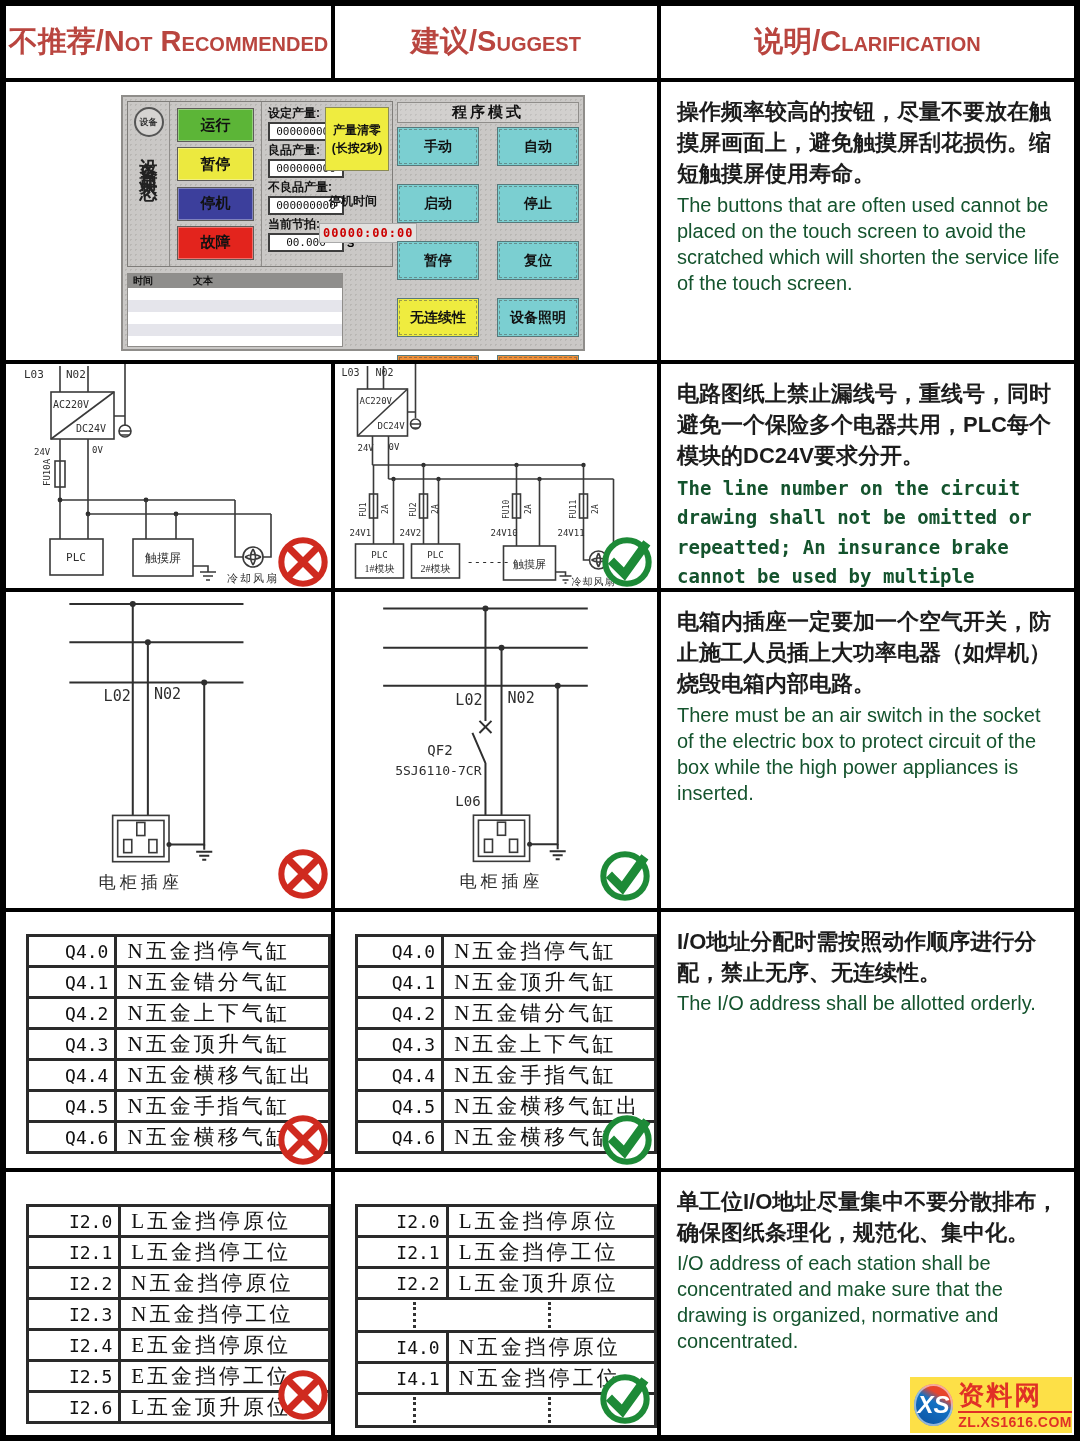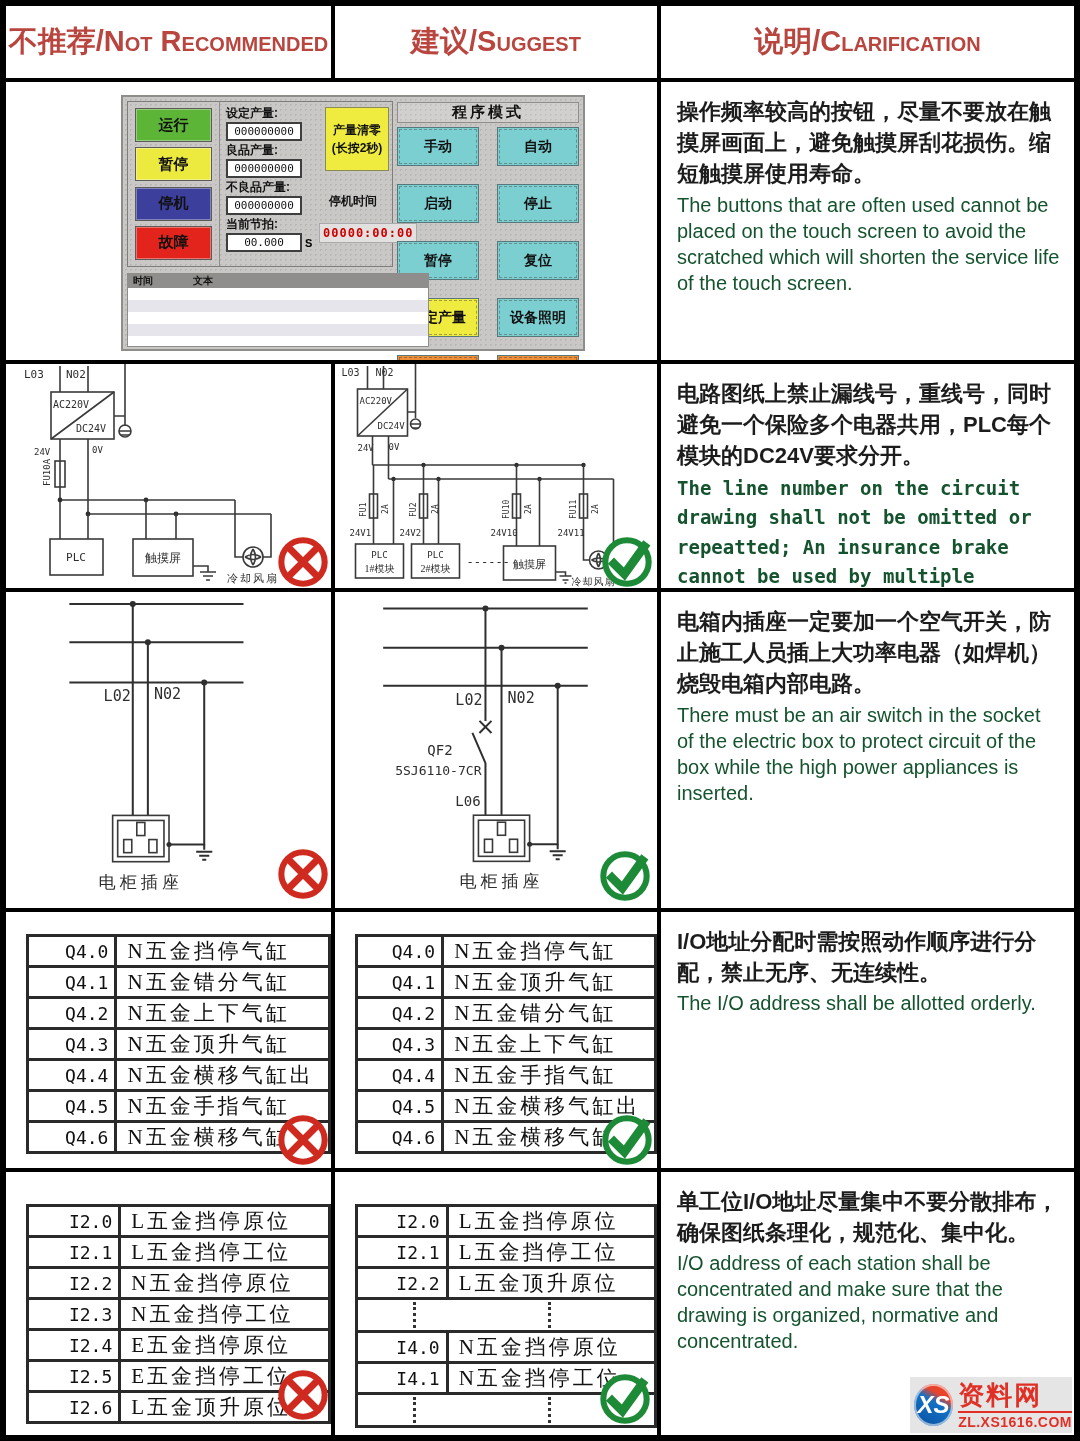--- a/index.html
+++ b/index.html
@@ -41,21 +41,21 @@
              display:flex;flex-direction:column;align-items:center;justify-content:center;font-size:12px;font-weight:bold;color:#111;text-align:center;line-height:1.5;}
   .dt-label{position:absolute;left:206px;top:96px;font-size:12px;font-weight:bold;color:#111;}
   .counter{position:absolute;left:196px;top:126px;background:#e2e1df;border:1px solid #aaa;
            font-family:"DejaVu Sans Mono",monospace;font-size:12px;font-weight:bold;padding:2px 3px;letter-spacing:1px;}
   .mode-panel{position:absolute;left:274px;top:5px;width:182px;height:246px;}
   .mode-title{height:21px;display:flex;align-items:center;justify-content:center;font-size:15px;font-weight:bold;color:#111;
               border:1px solid #8f8d8a;background:rgba(255,255,255,.15);letter-spacing:3px;}
   .mode-grid{display:grid;grid-template-columns:1fr 1fr;gap:18px;margin-top:4px;}
   .mbtn{height:39px;display:flex;align-items:center;justify-content:center;font-size:14px;font-weight:bold;color:#111;
         border:1px solid #56787a;outline:1px dashed rgba(80,80,80,.5);outline-offset:-3px;}
-  .alarm{position:absolute;left:4px;top:176px;width:302px;height:74px;border:1px solid #8f8d8a;background:#fff;}
+  .alarm{position:absolute;left:4px;top:176px;width:216px;height:74px;border:1px solid #8f8d8a;background:#fff;}
   .alarm-head{height:14px;background:#8f8e8c;display:flex;align-items:center;font-size:10px;font-weight:bold;color:#111;}
   .alarm-head .c1{margin-left:5px;width:60px;}
   .alarm-body{height:58px;background:repeating-linear-gradient(180deg,#ffffff 0 12px,#e5e5eb 12px 24px);}
   
   svg{display:block;}
   .t{font-family:"DejaVu Sans Mono",monospace;fill:#2e2e2e;}
   .tc{font-family:"Liberation Serif",serif;fill:#2e2e2e;}
   .ln{stroke:#3a3a3a;stroke-width:1.6;fill:none;}
   .ln2{stroke:#2f2f2f;stroke-width:2;fill:none;}
   .bx{stroke:#3a3a3a;stroke-width:1.6;fill:none;}
@@ -64,40 +64,44 @@
   .mark{position:absolute;width:52px;height:52px;}
   
   .io-table{border-collapse:collapse;margin:22px 0 0 20px;}
   .io-table td{border:3px solid #2a2a2a;height:25px;padding:0 6px;}
   .io-table td.addr{width:86px;text-align:right;font-size:18px;font-family:"DejaVu Sans Mono",monospace;color:#111;}
   .io-table td.desc{width:198px;font-size:21px;letter-spacing:3px;font-family:"Liberation Serif",serif;color:#111;padding-left:10px;white-space:nowrap;}
   .io-table tr.gap td{height:30px;position:relative;}
   .vdots{position:absolute;top:2px;bottom:2px;width:0;border-left:3px dotted #333;}
   .io5{margin-top:32px;}
   
-  .wm{position:absolute;right:2px;bottom:2px;width:158px;height:56px;background:#e5e5e5;display:flex;align-items:center;gap:5px;padding-left:4px;}
+  .wm{position:absolute;right:2px;bottom:2px;width:158px;height:56px;background:#fde047;display:flex;align-items:center;gap:5px;padding-left:4px;}
   .wm-oval{width:60px;height:42px;border-radius:50%;background:linear-gradient(210deg,#e8442c 0 28%,#1271c4 45%,#0b4f9e);
            display:flex;align-items:center;justify-content:center;color:#fff;font-style:italic;font-weight:bold;font-size:24px;
            box-shadow:inset 0 0 0 2px rgba(255,255,255,.55);}
   .wm-col{display:flex;flex-direction:column;line-height:1;}
   .wm-name{color:#e03026;font-size:26px;font-weight:bold;letter-spacing:2px;}
   .wm-url{color:#e03026;font-size:14px;font-weight:bold;letter-spacing:.5px;margin-top:3px;border-top:2px solid #e03026;padding-top:2px;}
 </style>
 </head>
 <body>
 
 <div class="sheet">
 
   <div class="cell hdr">不推荐/Not Recommended</div>
   <div class="cell hdr">建议/Suggest</div>
   <div class="cell hdr lastcol">说明/Clarification</div>
 
   <div class="cell merged">
     <div class="hmi">
       <div class="hmi-panel">
+        <div class="hmi-strip">
+          <div class="hmi-logo">设备</div>
+          <div class="hmi-vtext">设备当前状态</div>
+        </div>
         <div class="hmi-status">
           <div class="sbtn" style="background: rgb(92, 181, 55);">运行</div>
           <div class="sbtn" style="background: rgb(236, 233, 63);">暂停</div>
           <div class="sbtn" style="background: rgb(60, 63, 156);">停机</div>
           <div class="sbtn" style="background: rgb(227, 36, 29);">故障</div>
         </div>
         <div class="hmi-prod">
           <div class="pl">设定产量:</div>
           <div class="pv">000000000</div>
           <div class="pl">良品产量:</div>
@@ -119,21 +123,21 @@
       <div class="counter" style="color: rgb(204, 0, 0);">00000:00:00</div>
       <div class="mode-panel">
         <div class="mode-title">程序模式</div>
         <div class="mode-grid">
           <div class="mbtn" style="background: rgb(123, 207, 209);">手动</div>
           <div class="mbtn" style="background: rgb(123, 207, 209);">自动</div>
           <div class="mbtn" style="background: rgb(123, 207, 209);">启动</div>
           <div class="mbtn" style="background: rgb(123, 207, 209);">停止</div>
           <div class="mbtn" style="background: rgb(123, 207, 209);">暂停</div>
           <div class="mbtn" style="background: rgb(123, 207, 209);">复位</div>
-          <div class="mbtn" style="background: rgb(239, 236, 63);">设定产量</div>
+          <div class="mbtn" style="background: rgb(239, 236, 63);">无连续性</div>
           <div class="mbtn" style="background: rgb(123, 207, 209);">设备照明</div>
           <div class="mbtn" style="background: rgb(239, 142, 53);">手动画面</div>
           <div class="mbtn" style="background: rgb(239, 142, 53);">开机画面</div>
         </div>
       </div>
       <div class="alarm">
         <div class="alarm-head">
           <span class="c1">时间</span>
           <span>文本</span>
         </div>

